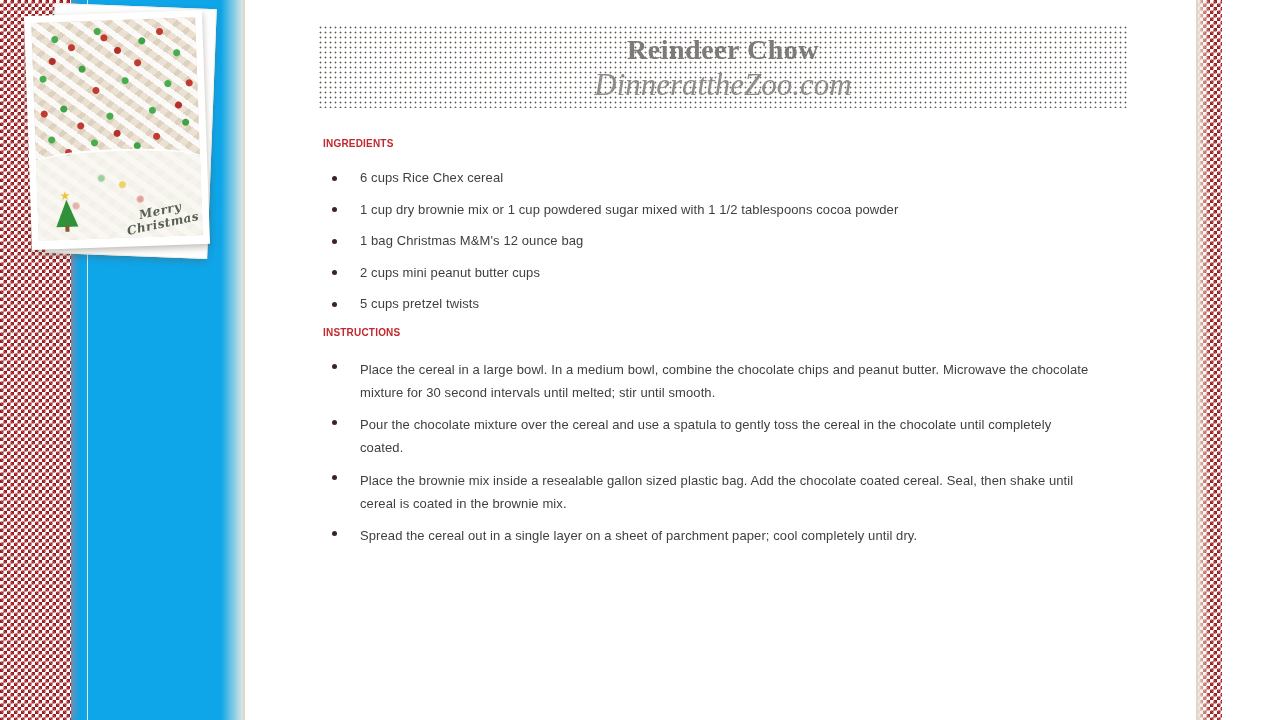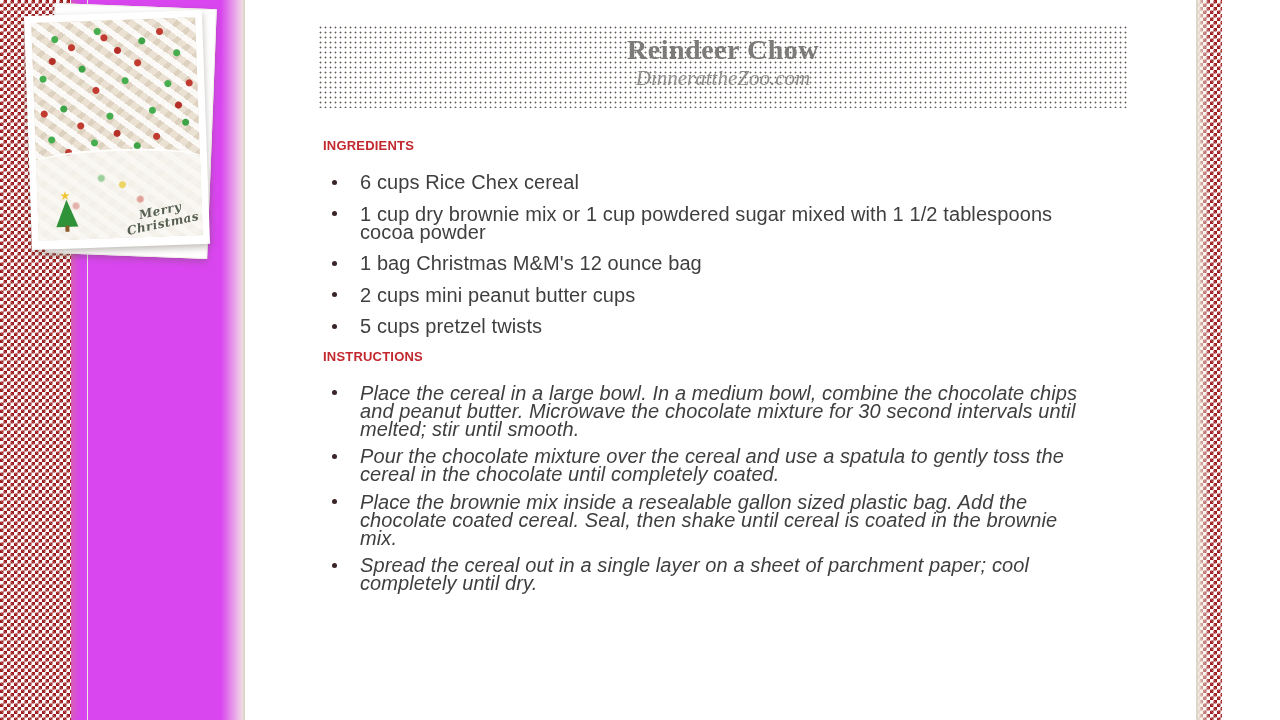--- a/index.html
+++ b/index.html
@@ -1,18 +1,18 @@
 <!DOCTYPE html>
 <html><head>
 <meta charset="utf-8">
 <style>
   html,body { margin:0; padding:0; background:#ffffff; }
   .canvas {
     position:relative; width:1222px; height:720px; overflow:hidden;
-    background:#d946ef; font-family:"Liberation Sans", sans-serif;
+    background:#0ea5e9; font-family:"Liberation Sans", sans-serif;
   }
 
   
   .diamond-strip {
     position:absolute; top:0; bottom:0; background-color:#ffffff;
     background-image:
       linear-gradient(45deg, #9c1b1e 25%, transparent 25%, transparent 75%, #9c1b1e 75%),
       linear-gradient(45deg, #9c1b1e 25%, transparent 25%, transparent 75%, #9c1b1e 75%);
     background-size:7px 7px;
     background-position:0 0, 3.5px 3.5px;
@@ -36,35 +36,35 @@
     text-align:center; box-sizing:border-box; padding-top:9px;
     background-image: radial-gradient(circle, rgba(72,62,56,.85) 0.7px, rgba(0,0,0,0) 1.2px);
     background-size:5px 5px;
   }
   .banner-title {
     font-family:"Liberation Serif", serif; font-weight:bold;
     font-size:28px; line-height:1.15; color:#7d7a7a; letter-spacing:.5px;
   }
   .banner-subtitle {
     font-family:"Liberation Serif", serif; font-style:italic;
-    font-size:21px; line-height:1.2; color:#918d8d;
+    font-size:31px; line-height:1.2; color:#918d8d;
   }
 
   
   .content { position:absolute; left:78px; top:138px; width:800px; }
   .section-heading {
-    color:#c2282e; font-size:13px; font-weight:bold; letter-spacing:.2px;
+    color:#c2282e; font-size:10px; font-weight:bold; letter-spacing:.2px;
     margin:0 0 20px 0;
   }
   .section-heading.second { margin-top:6px; margin-bottom:20px; }
   ul.recipe-list { list-style:none; margin:0 0 9px 0; padding:0; width:773px;
-    font-size:20px; color:#3f3f3f; letter-spacing:.1px; }
+    font-size:13px; color:#3f3f3f; letter-spacing:.1px; }
   ul.recipe-list li { position:relative; padding-left:37px; line-height:18px; }
   ul.ingredients li { margin-bottom:13.5px; }
-  ul.instructions li { margin-bottom:9.5px; line-height:18px;font-style:italic; }
+  ul.instructions li { margin-bottom:9.5px; line-height:23px; }
   ul.recipe-list li::before {
     content:""; position:absolute; left:9px; top:6.5px; width:5px; height:5px;
     border-radius:50%; background:#3a2427;
   }
 
   
   .photo-stack { position:absolute; left:0; top:0; width:240px; height:285px; }
   .back-card {
     position:absolute; left:50px; top:6px; width:160px; height:248px;
     background:#ffffff; border:1px solid #f1eee9;

